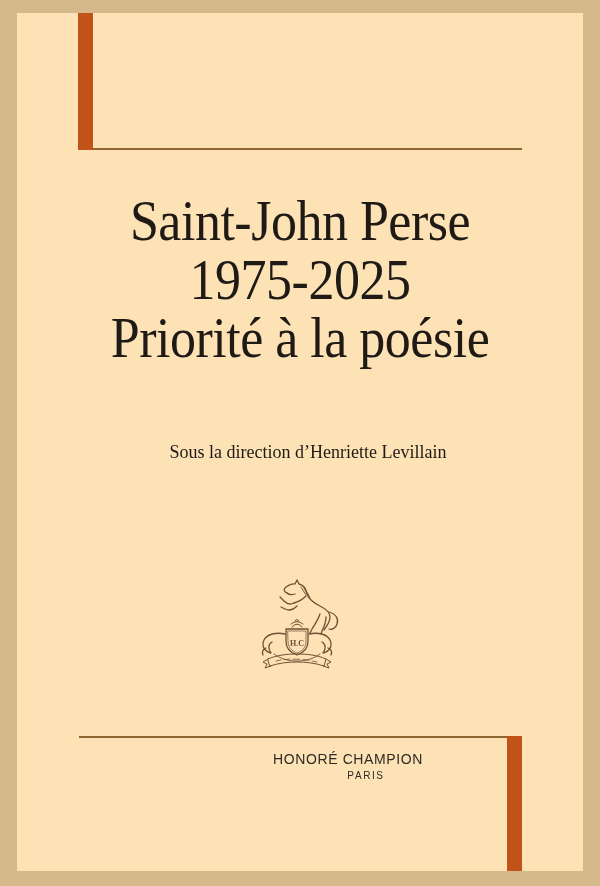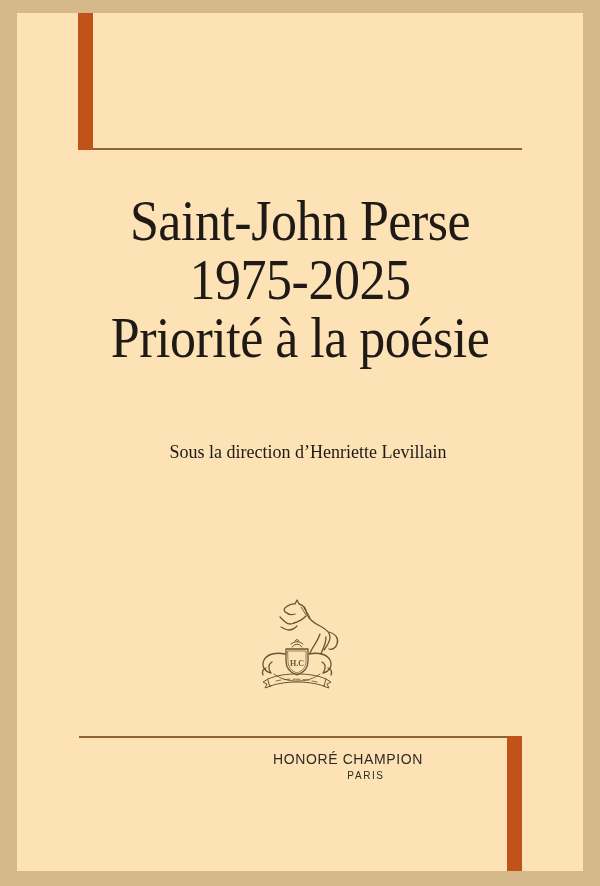--- a/index.html
+++ b/index.html
@@ -72,21 +72,21 @@
     width: 600px;
     text-align: center;
     color: var(--ink, #1f1a16);
     font-size: 18px;
     line-height: 23px;
     margin-left: 8px;
   }
   .emblem-wrap {
     position: absolute;
     left: 254px;
-    top: 592px;
+    top: 572px;
     width: 92px;
     height: 100px;
   }
   .emblem-wrap svg { display: block; width: 92px; height: 100px; }
   .publisher-block {
     position: absolute;
     left: 0;
     top: 751px;
     width: 600px;
     text-align: center;

